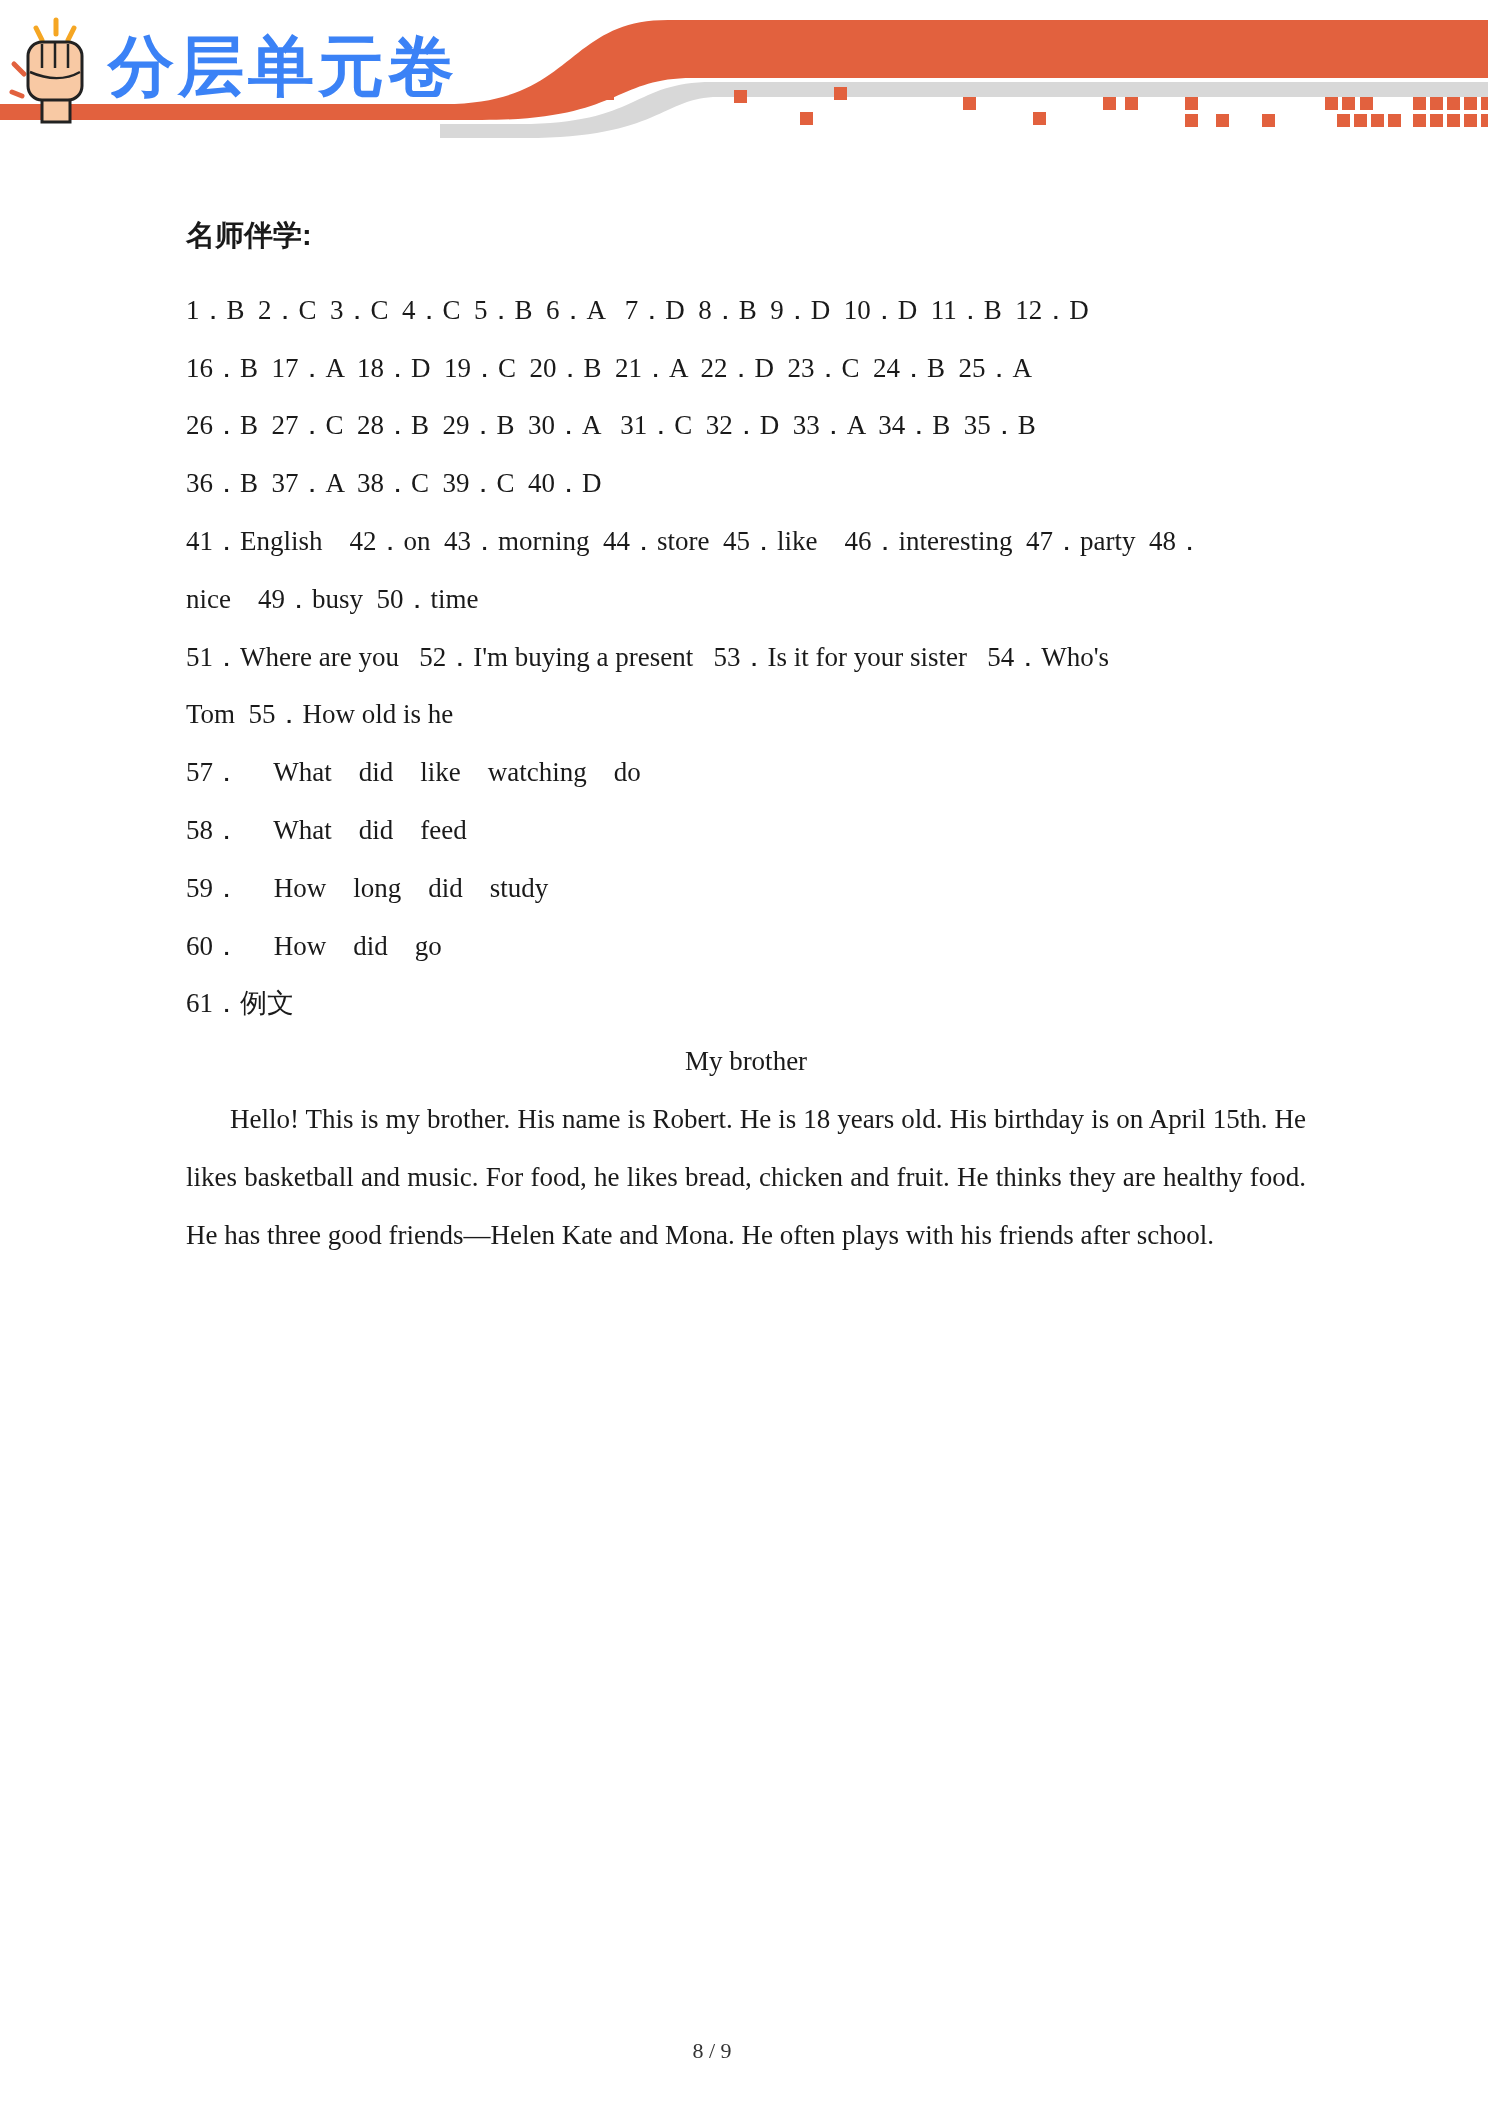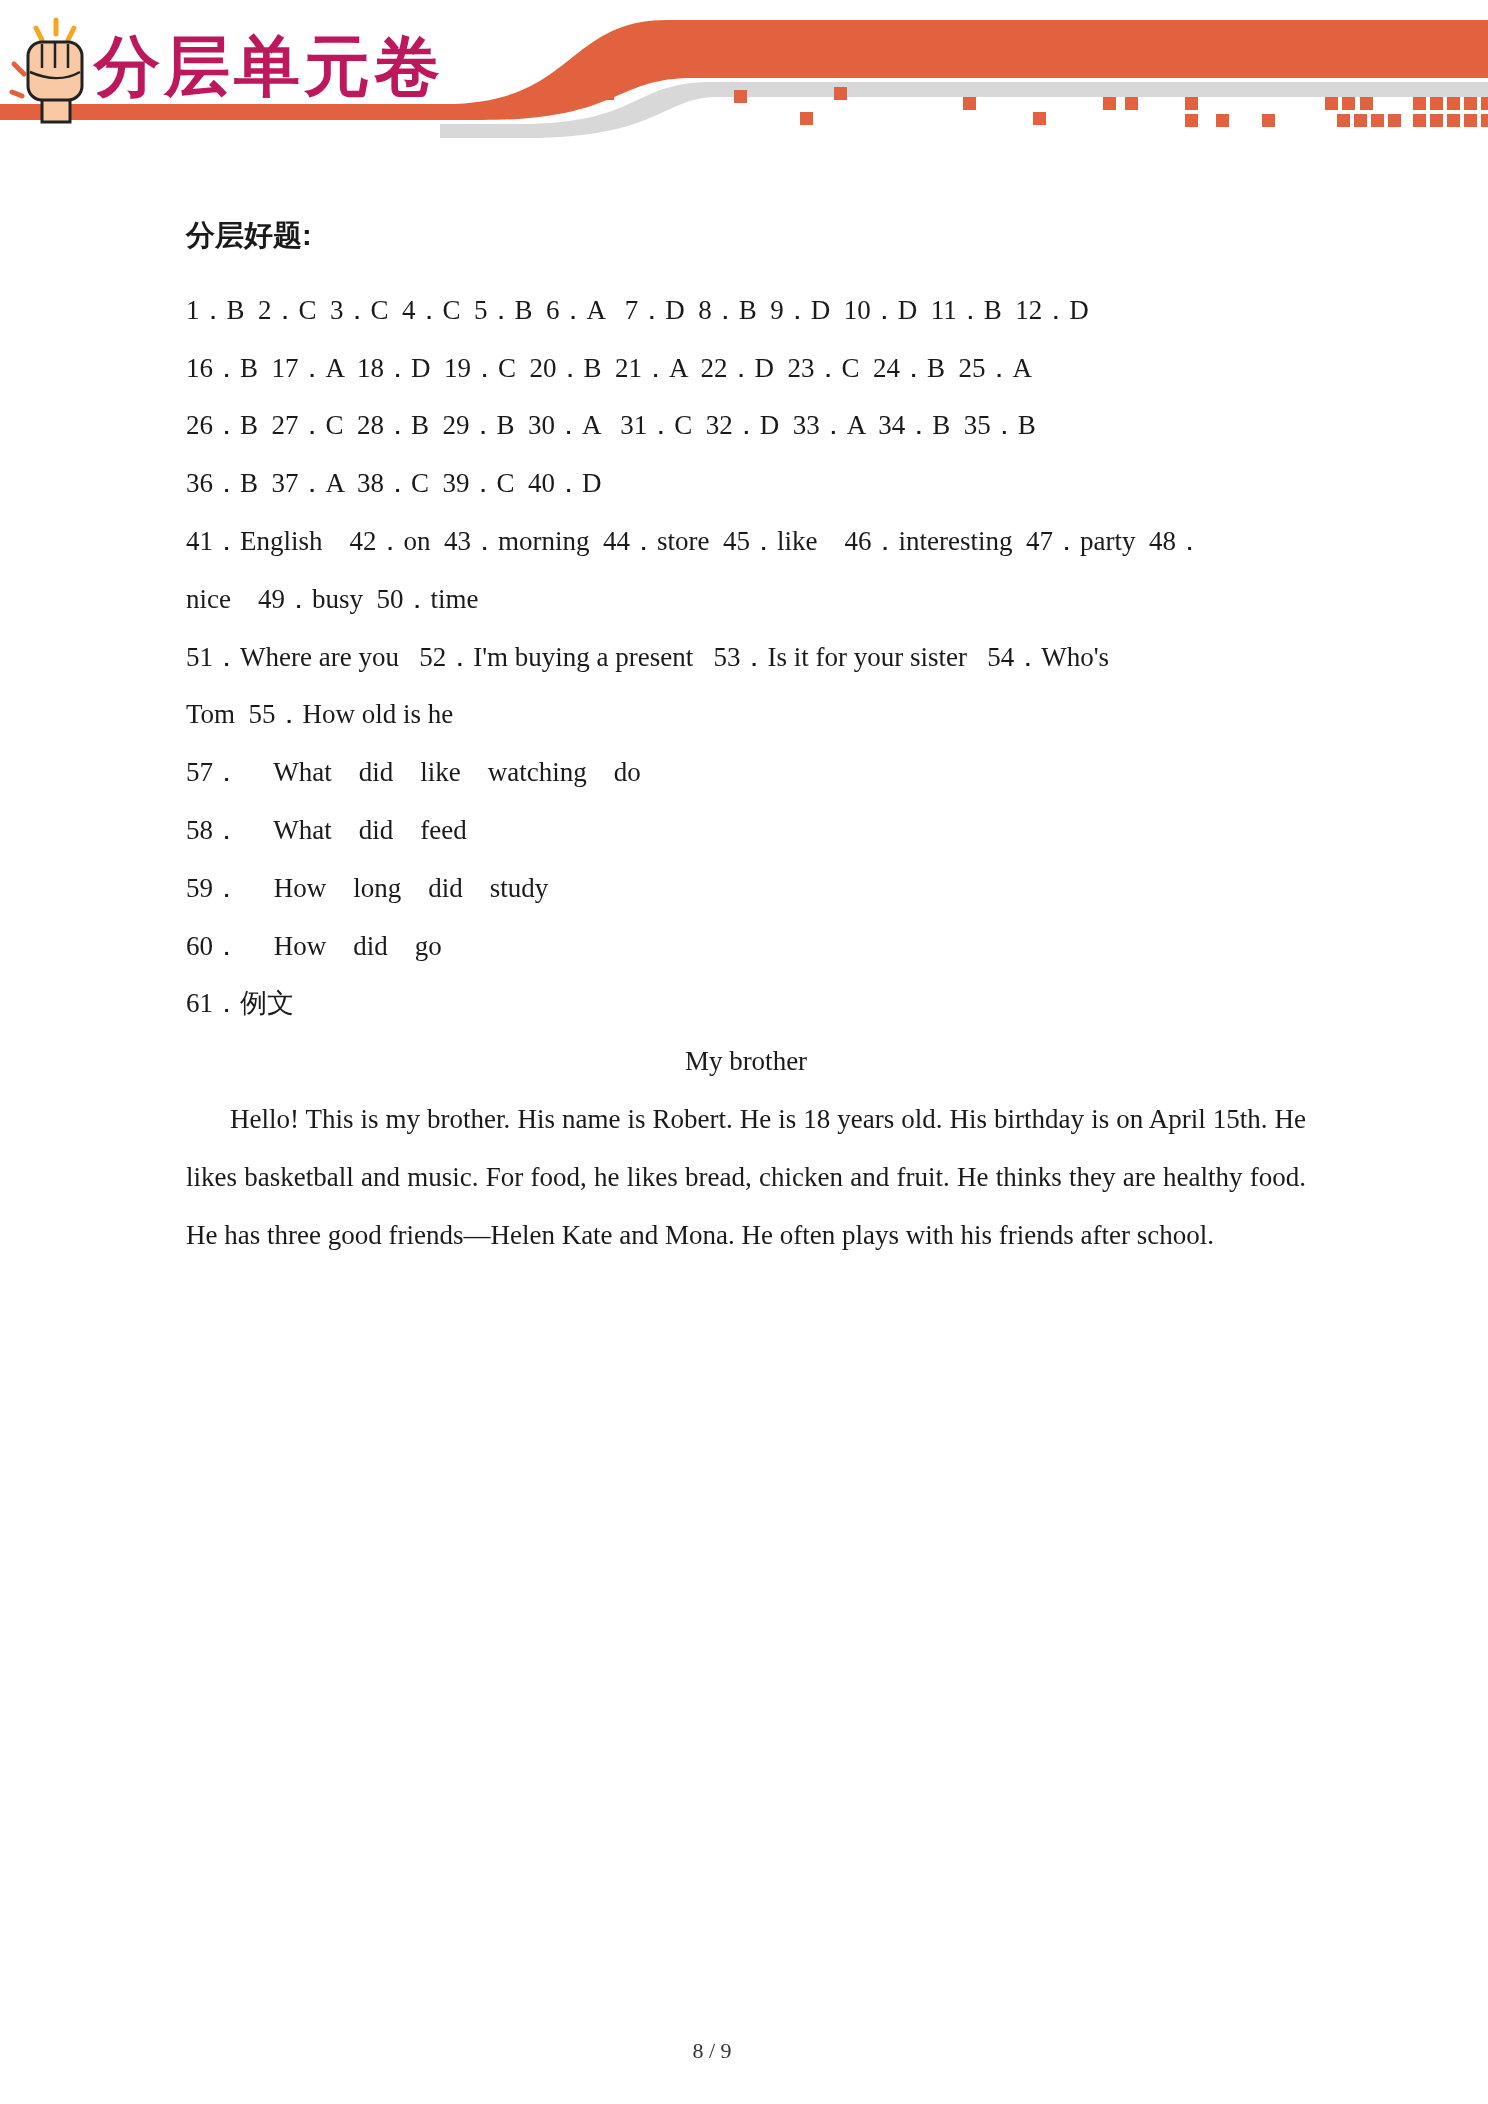--- a/index.html
+++ b/index.html
@@ -8,23 +8,23 @@
     width:1488px;height:2104px;
     background:#ffffff;
     overflow:hidden;
     font-family:"Liberation Serif", serif;
     color:#1a1a1a;
   }
   
   #header{position:absolute;top:0;left:0;width:1488px;height:150px;}
   #swoosh{position:absolute;top:0;left:0;}
   #brand-title{
-    position:absolute;left:94px;top:22px;
+    position:absolute;left:108px;top:22px;
     font-family:"Liberation Sans", sans-serif;
-    font-weight:900;font-size:66px;letter-spacing:4px;color:#be185d;
+    font-weight:900;font-size:66px;letter-spacing:4px;color:#3b82f6;
   }
   #ribbon-text{
     position:absolute;left:676px;top:34px;
     font-family:"Liberation Sans", sans-serif;
     font-weight:700;font-size:30px;color:#ffffff;letter-spacing:3px;
     white-space:pre;
   }
   .deco-square{position:absolute;width:13px;height:13px;background:#e2613e;}
   #fist-logo{position:absolute;left:8px;top:6px;}
   
@@ -119,21 +119,21 @@
         <div class="deco-square" style="left: 1388px; top: 114px; background: rgb(226, 97, 62);"></div>
         <div class="deco-square" style="left: 1413px; top: 114px; background: rgb(226, 97, 62);"></div>
         <div class="deco-square" style="left: 1430px; top: 114px; background: rgb(226, 97, 62);"></div>
         <div class="deco-square" style="left: 1447px; top: 114px; background: rgb(226, 97, 62);"></div>
         <div class="deco-square" style="left: 1464px; top: 114px; background: rgb(226, 97, 62);"></div>
         <div class="deco-square" style="left: 1481px; top: 114px; background: rgb(226, 97, 62);"></div>
       </div>
   </div>
 
   <div id="content">
-    <div id="answers-heading">分层好题:</div>
+    <div id="answers-heading">名师伴学:</div>
 
     <div id="answer-lines">
         <div class="ans-line">1．B  2．C  3．C  4．C  5．B  6．A   7．D  8．B  9．D  10．D  11．B  12．D</div>
         <div class="ans-line">16．B  17．A  18．D  19．C  20．B  21．A  22．D  23．C  24．B  25．A</div>
         <div class="ans-line">26．B  27．C  28．B  29．B  30．A   31．C  32．D  33．A  34．B  35．B</div>
         <div class="ans-line">36．B  37．A  38．C  39．C  40．D</div>
         <div class="ans-line">41．English    42．on  43．morning  44．store  45．like    46．interesting  47．party  48．</div>
         <div class="ans-line">nice    49．busy  50．time</div>
         <div class="ans-line">51．Where are you   52．I'm buying a present   53．Is it for your sister   54．Who's</div>
         <div class="ans-line">Tom  55．How old is he</div>

